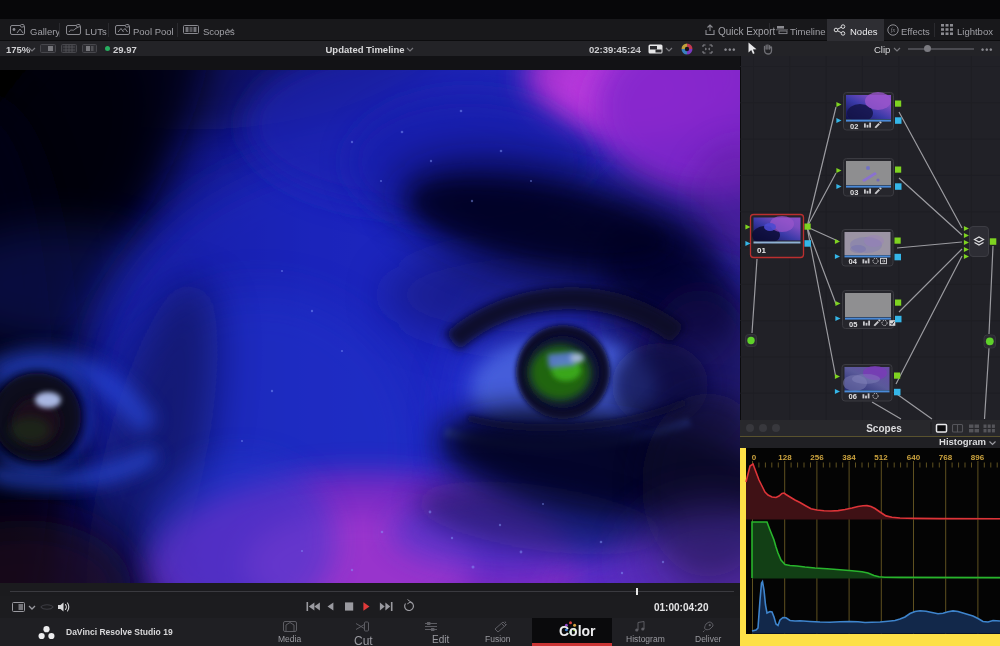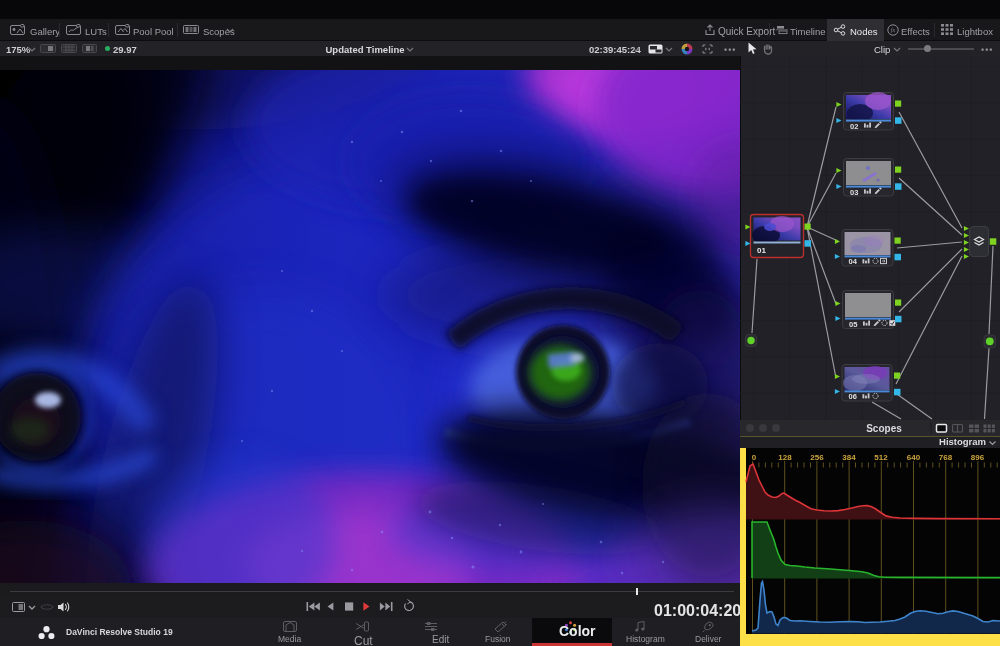--- a/index.html
+++ b/index.html
@@ -315,21 +315,21 @@
       <path d="M57.4 3.2 L63.5 7.5 L57.4 11.8 Z" fill="#e03a3a"></path>
       <path d="M73.9 3.6 L78.7 7.5 L73.9 11.4 Z"></path>
           <path d="M79.4 3.6 L84.2 7.5 L79.4 11.4 Z"></path>
           <rect x="84.9" y="3" width="1.6" height="9"></rect>
     </g>
     <g fill="none" stroke="#9a9aa0" stroke-width="1.2">
           <path d="M99.5 4.5 A4.4 4.4 0 1 0 104 2.8"></path>
           <path d="M101.5 0.5 L104.6 2.9 L101.3 4.9" stroke-width="1"></path>
         </g>
   </svg>
-  <div class="abs" style="left:654px;top:6px;color:#e4e4e6;font-size:16px;font-weight:bold">01:00:04:20</div>
+  <div class="abs" style="left:654px;top:6px;color:#e4e4e6;font-size:10px;font-weight:bold">01:00:04:20</div>
 </div>
 
 <div class="abs" style="left:0;top:618px;width:740px;height:28px;background:#1f1f23"></div>
 <div id="bottombar" class="abs" style="left:0;top:618px;width:740px;height:28px">
   <svg class="abs" style="left:38px;top:625px;top:7px" width="18" height="15" viewBox="0 0 18 15">
         <circle cx="8.5" cy="4.2" r="3.1" fill="#ececee"></circle>
         <circle cx="3.6" cy="11" r="3.1" fill="#ececee"></circle>
         <circle cx="13.4" cy="11" r="3.1" fill="#ececee"></circle>
       </svg>
   <div class="abs" style="left:66px;top:9px;color:#d8d8da;font-size:8.5px;font-weight:bold">DaVinci Resolve Studio 19</div>

